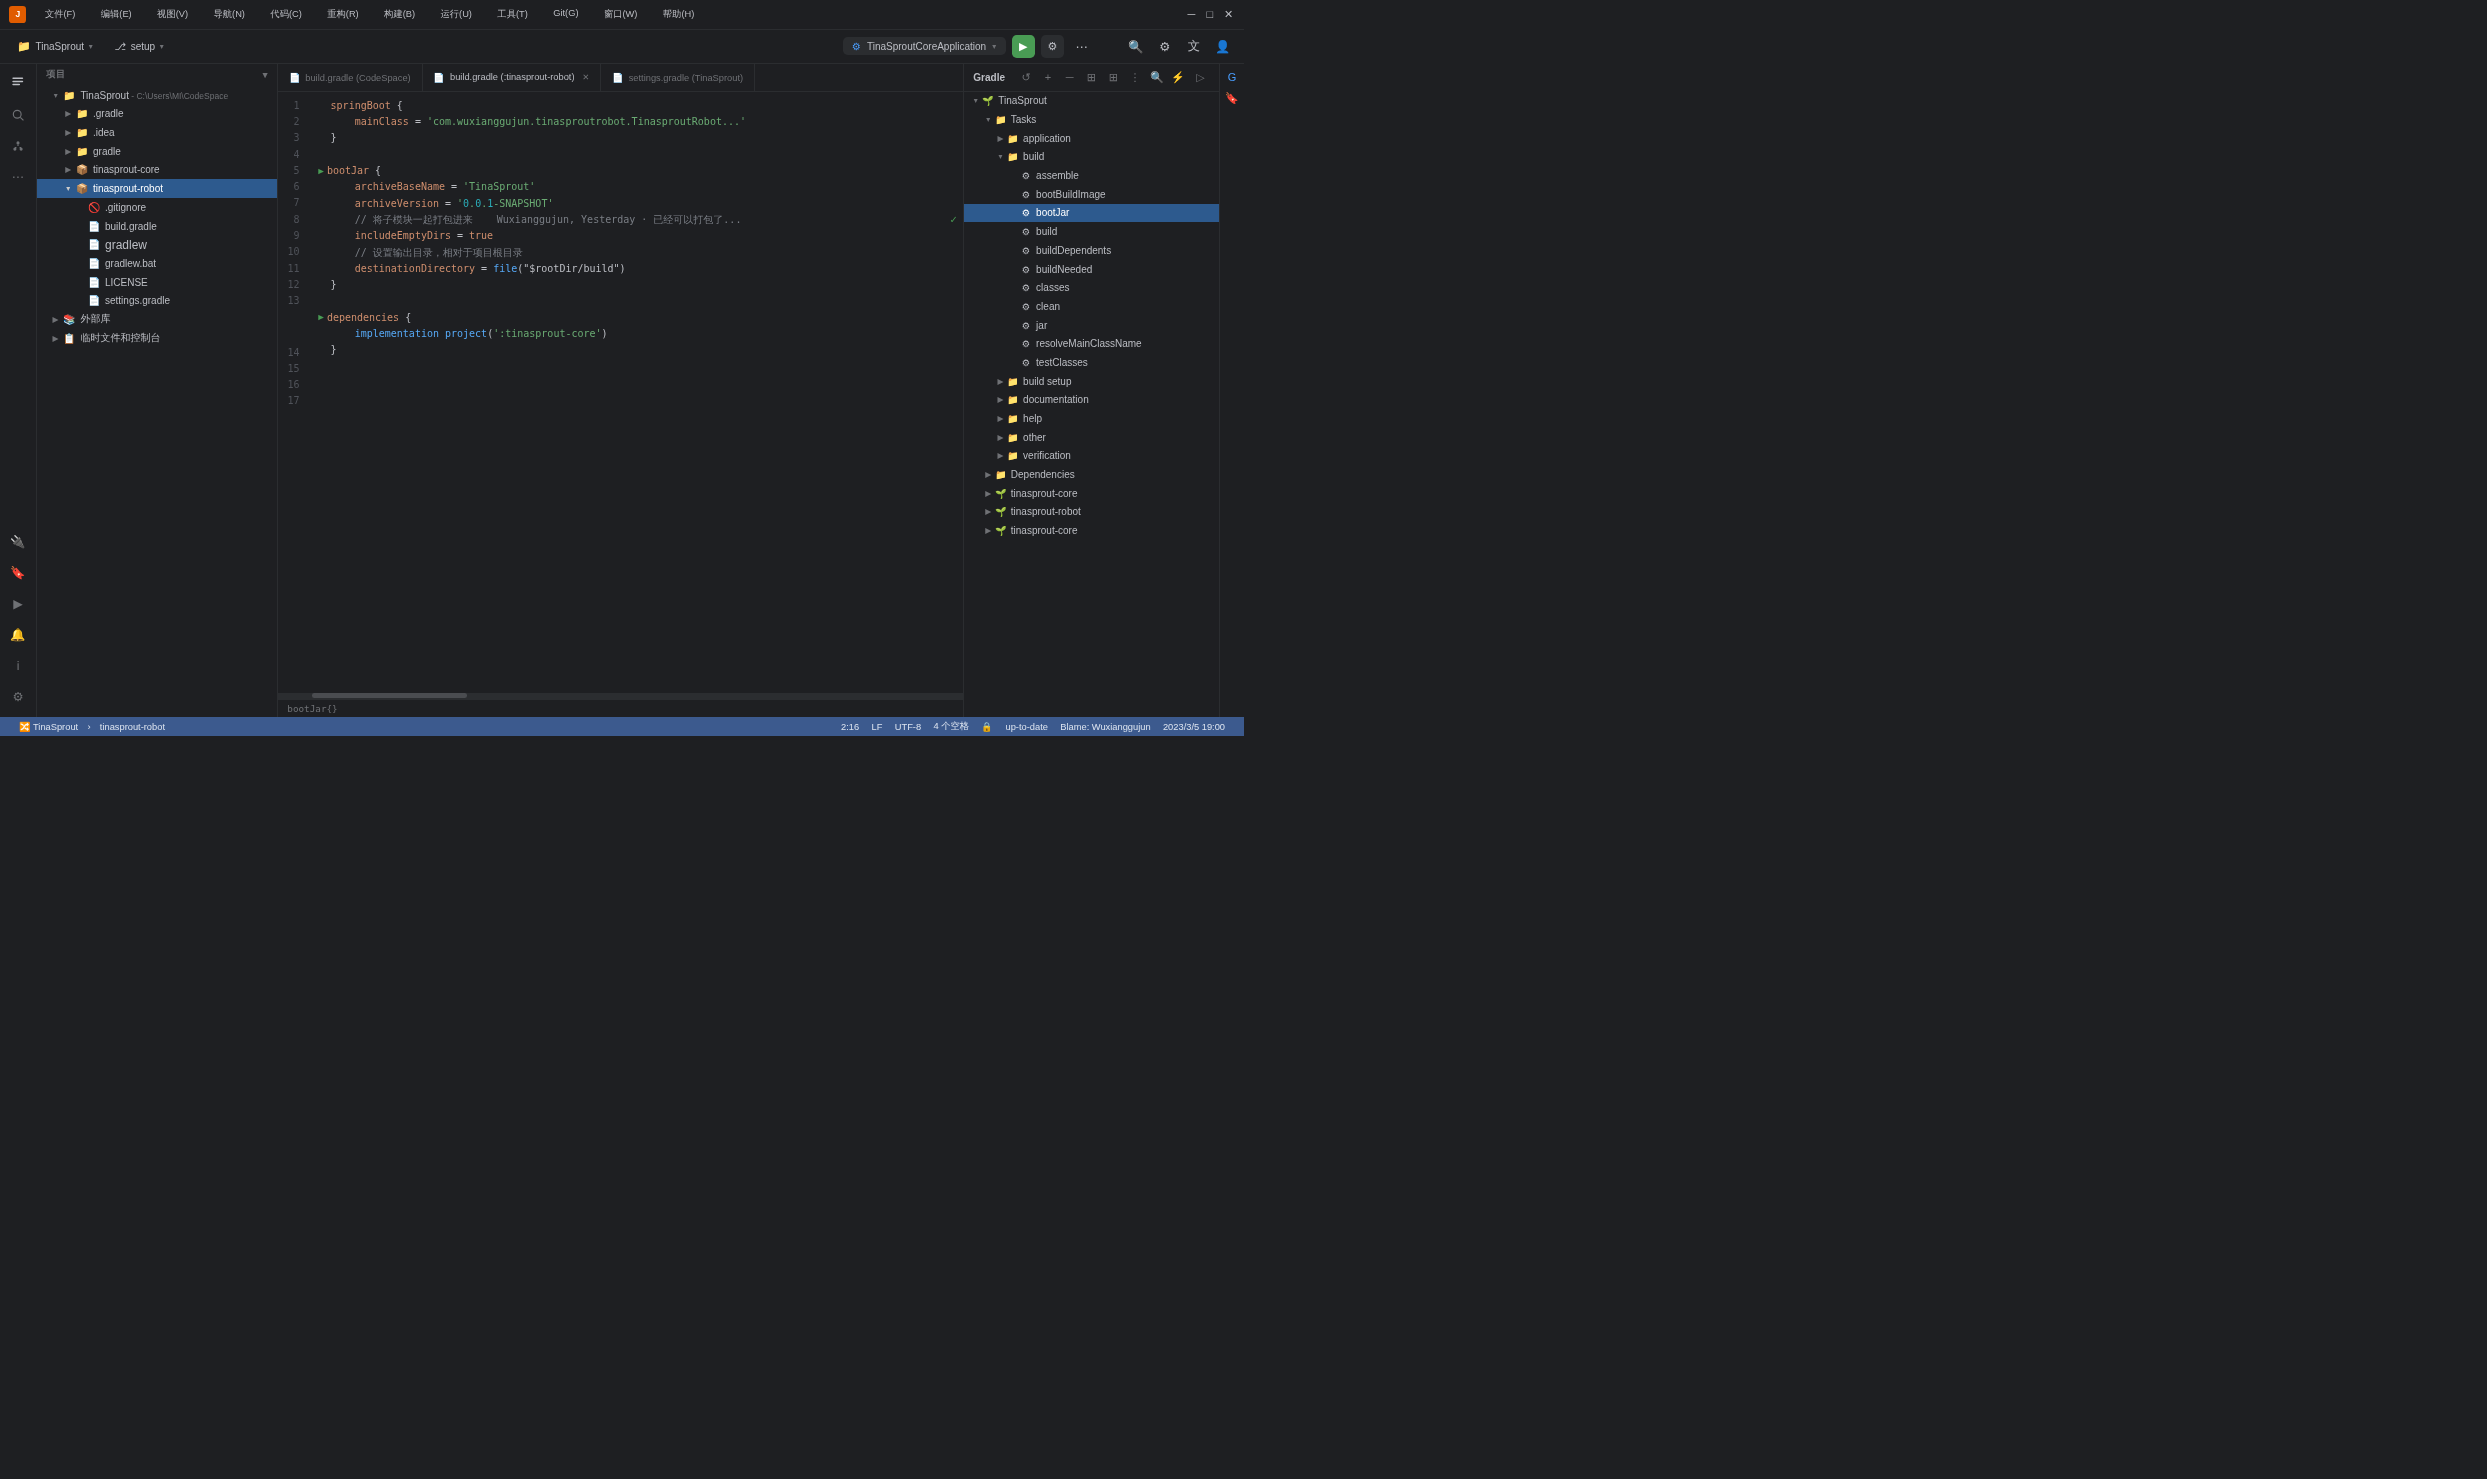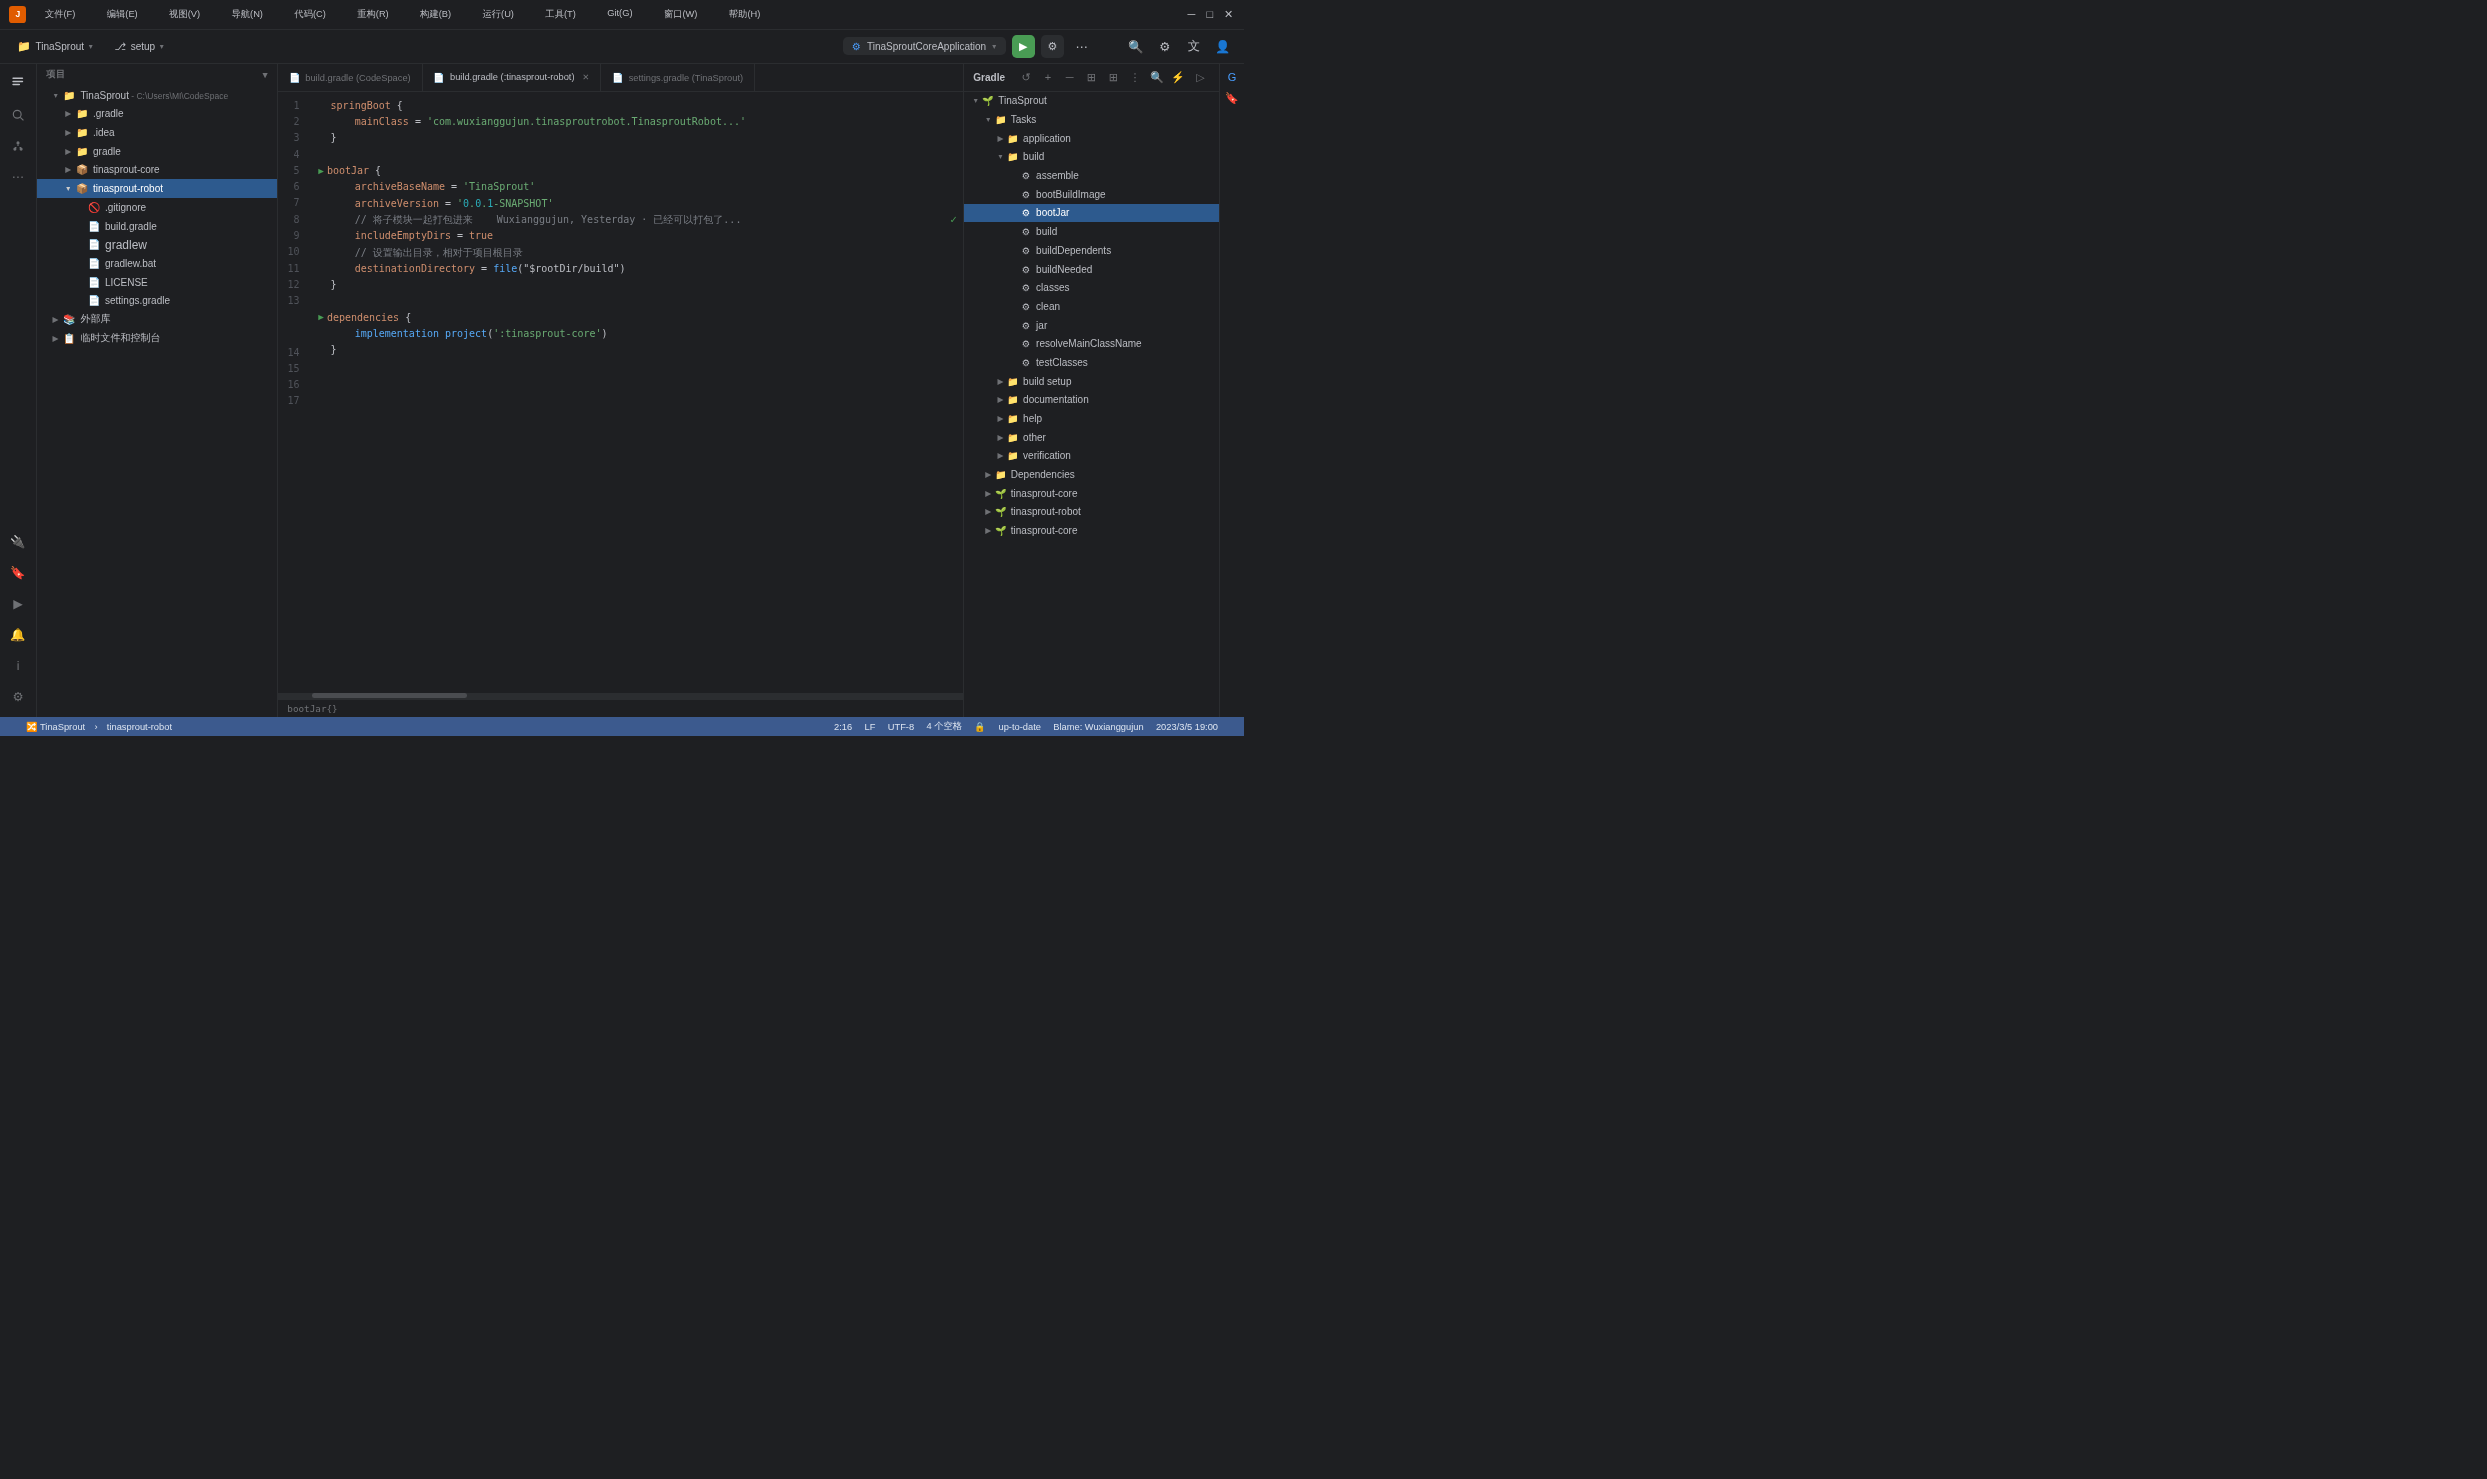--- a/index.html
+++ b/index.html
@@ -24,21 +24,21 @@
       border-bottom: 0.8px solid #2b2d30;
     }
     .titlebar-logo {
       width: 17px; height: 17px;
       background: #e05c00;
       border-radius: 3.1px;
       display: flex; align-items: center; justify-content: center;
       color: white; font-size: 8.5px; font-weight: bold;
     }
     .titlebar-menu {
-      display: flex; gap: 19px;
+      display: flex; gap: 13px;
     }
     .titlebar-menu-item {
       padding: 1.6px 6.2px;
       color: #bcbec4;
       font-size: 9.3px;
       cursor: pointer;
       border-radius: 2.3px;
     }
     .titlebar-spacer { flex: 1; }
     .titlebar-controls {
@@ -284,21 +284,21 @@
       width: 12.4px; text-align: center; font-size: 7.8px; color: #6f7175;
     }
     .gradle-item-icon { width: 14px; text-align: center; font-size: 9.3px; }
     .gradle-item-label { flex: 1; }
 
     
     .status-bar {
       display: flex; align-items: center;
       background: #3c5a8e;
       height: 19px;
-      padding: 0 26px;
+      padding: 0 19px;
       font-size: 9.3px;
       color: #dce4f0;
       gap: 12.4px;
     }
     .status-left { display: flex; gap: 9.3px; align-items: center; }
     .status-right { margin-left: auto; display: flex; gap: 12.4px; align-items: center; }
 
     
     ::-webkit-scrollbar { width: 6.2px; height: 6.2px; }
     ::-webkit-scrollbar-track { background: #1e1f22; }

